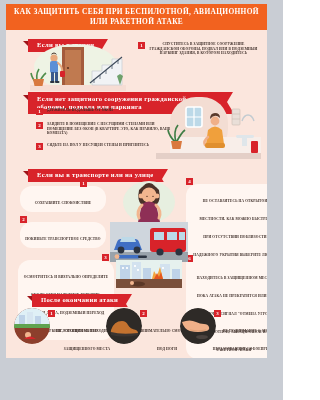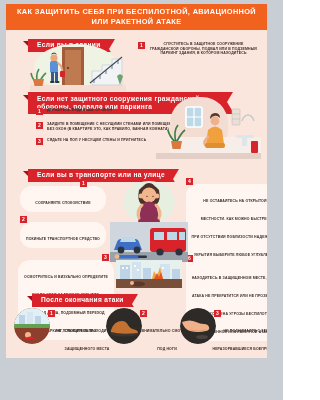--- a/index.html
+++ b/index.html
@@ -8,20 +8,21 @@
     background:#ffffff;
     font-family:"Liberation Sans","DejaVu Sans",sans-serif;
     overflow:hidden;
   }
   .poster{
     position:relative;
     width:283px;height:400px;
     background:#c9cdd4;
     box-sizing:border-box;
     padding:4px 16px 20px 6px;
+    font-family:Liberation Serif, serif;
   }
   .sheet{
     position:relative;
     width:100%;height:354px;
     background:#fbe6dd;
     box-sizing:border-box;
     overflow:hidden;
   }
   
   .hdr{

